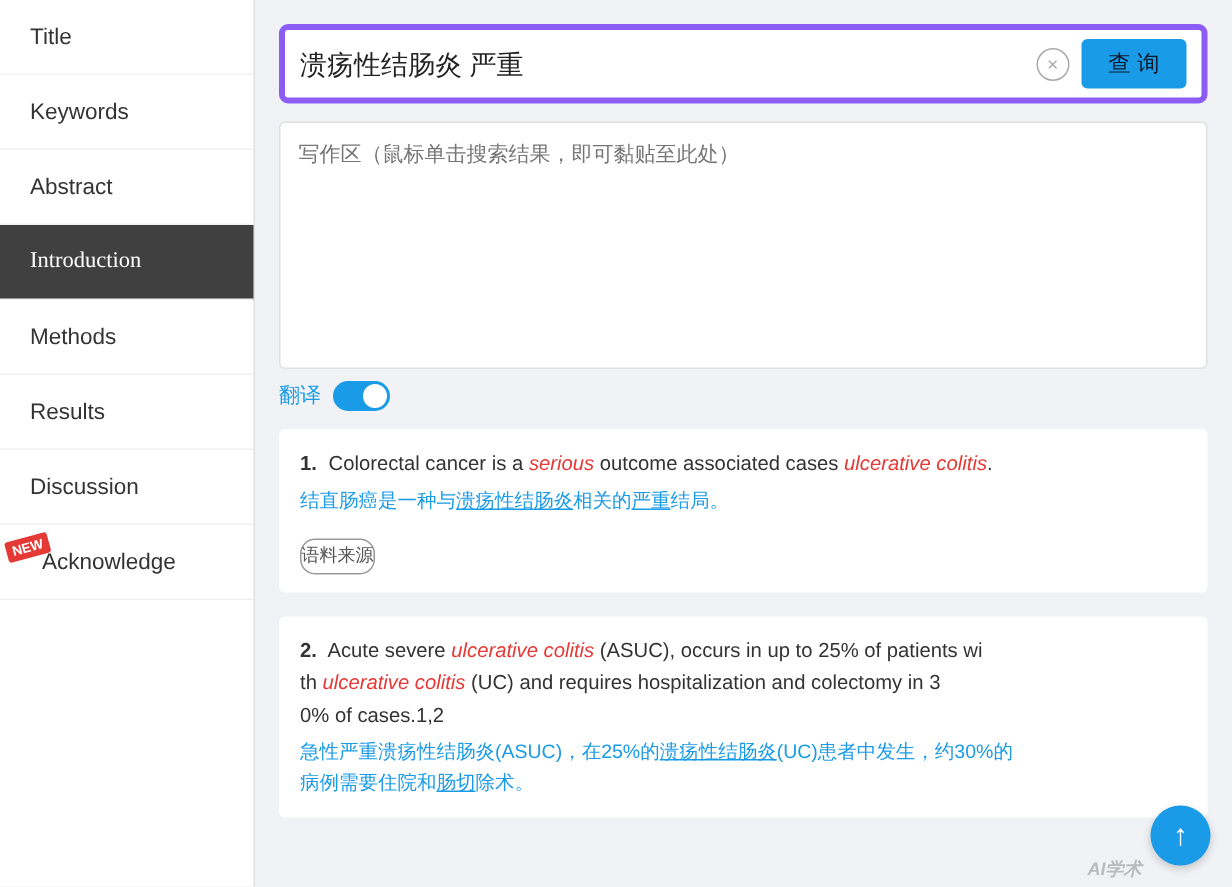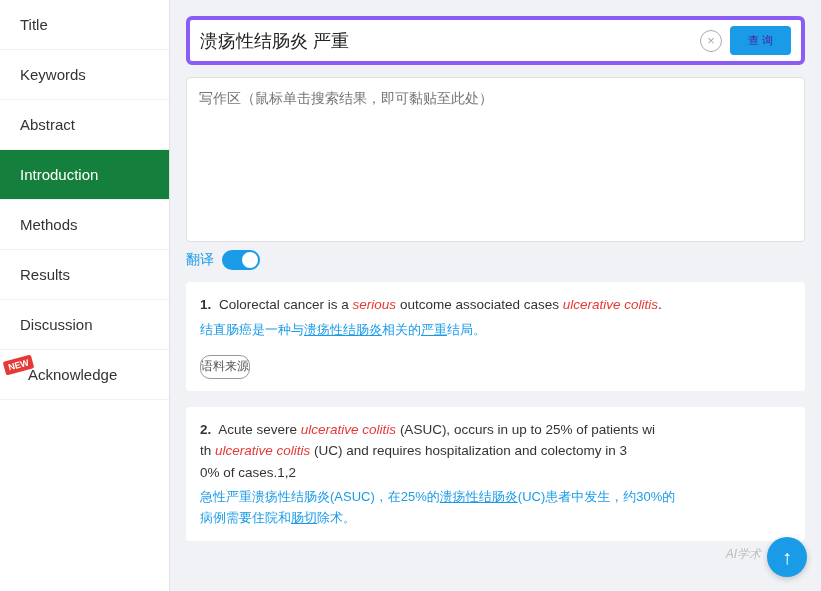--- a/index.html
+++ b/index.html
@@ -23,22 +23,23 @@
     }
     .sidebar-item {
       padding: 16px 20px;
       font-size: 15px;
       color: #333;
       cursor: pointer;
       position: relative;
       border-bottom: 1px solid #f0f0f0;
     }
     .sidebar-item.active {
-      background: #15803d;
+      background: #404040;
       color: #ffffff;
+      font-family: Liberation Serif, serif;
     }
     .sidebar-item .new-badge {
       position: absolute;
       top: 8px;
       left: 4px;
       background: #e53935;
       color: white;
       font-size: 9px;
       font-weight: bold;
       padding: 2px 4px;
@@ -88,25 +89,25 @@
       display: flex;
       align-items: center;
       justify-content: center;
       cursor: pointer;
       color: #aaa;
       font-size: 13px;
       flex-shrink: 0;
     }
     .search-btn {
       background: #1a9be8;
-      color: #4c1d95;
+      color: #0f172a;
       border: none;
       border-radius: 4px;
       padding: 7px 18px;
-      font-size: 11px;
+      font-size: 15px;
       cursor: pointer;
       flex-shrink: 0;
     }
 
     
     .write-area {
       background: #ffffff;
       border: 1px solid #e0e0e0;
       border-radius: 4px;
       height: 165px;
@@ -198,24 +199,25 @@
       cursor: pointer;
       color: white;
       font-size: 20px;
       box-shadow: 0 2px 6px rgba(0,0,0,0.2);
     }
 
     
     .watermark {
       position: absolute;
       right: 60px;
-      bottom: 28px;
+      bottom: 3px;
       font-size: 12px;
       color: rgba(150,150,150,0.6);
       font-style: italic;
+      font-weight: bold;
     }
   </style>
 </head>
 <body>
 
 <div class="sidebar">
   <div class="sidebar-item">
     <span>Title</span>
   </div>
   <div class="sidebar-item">

